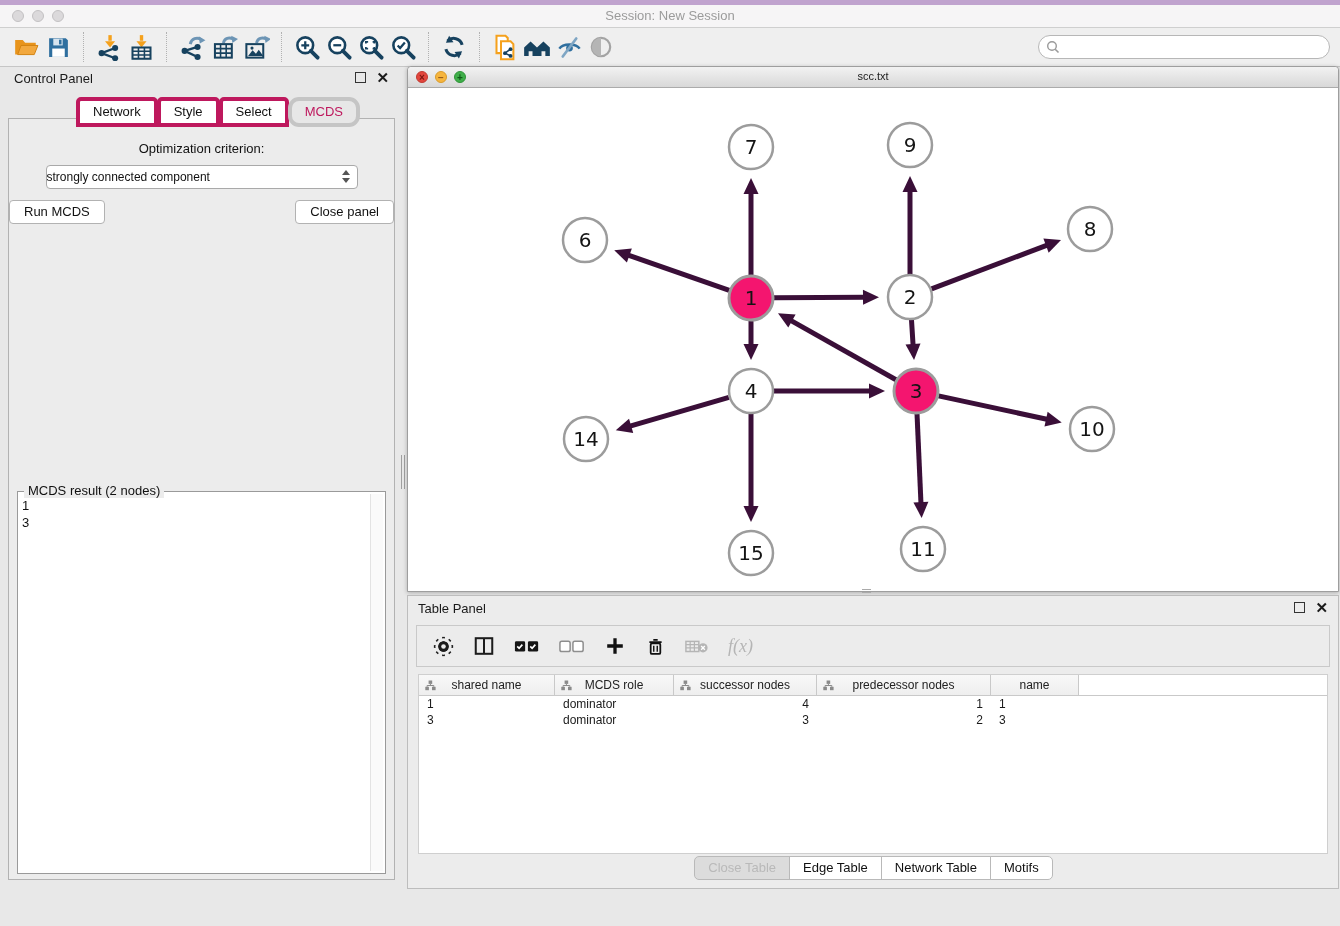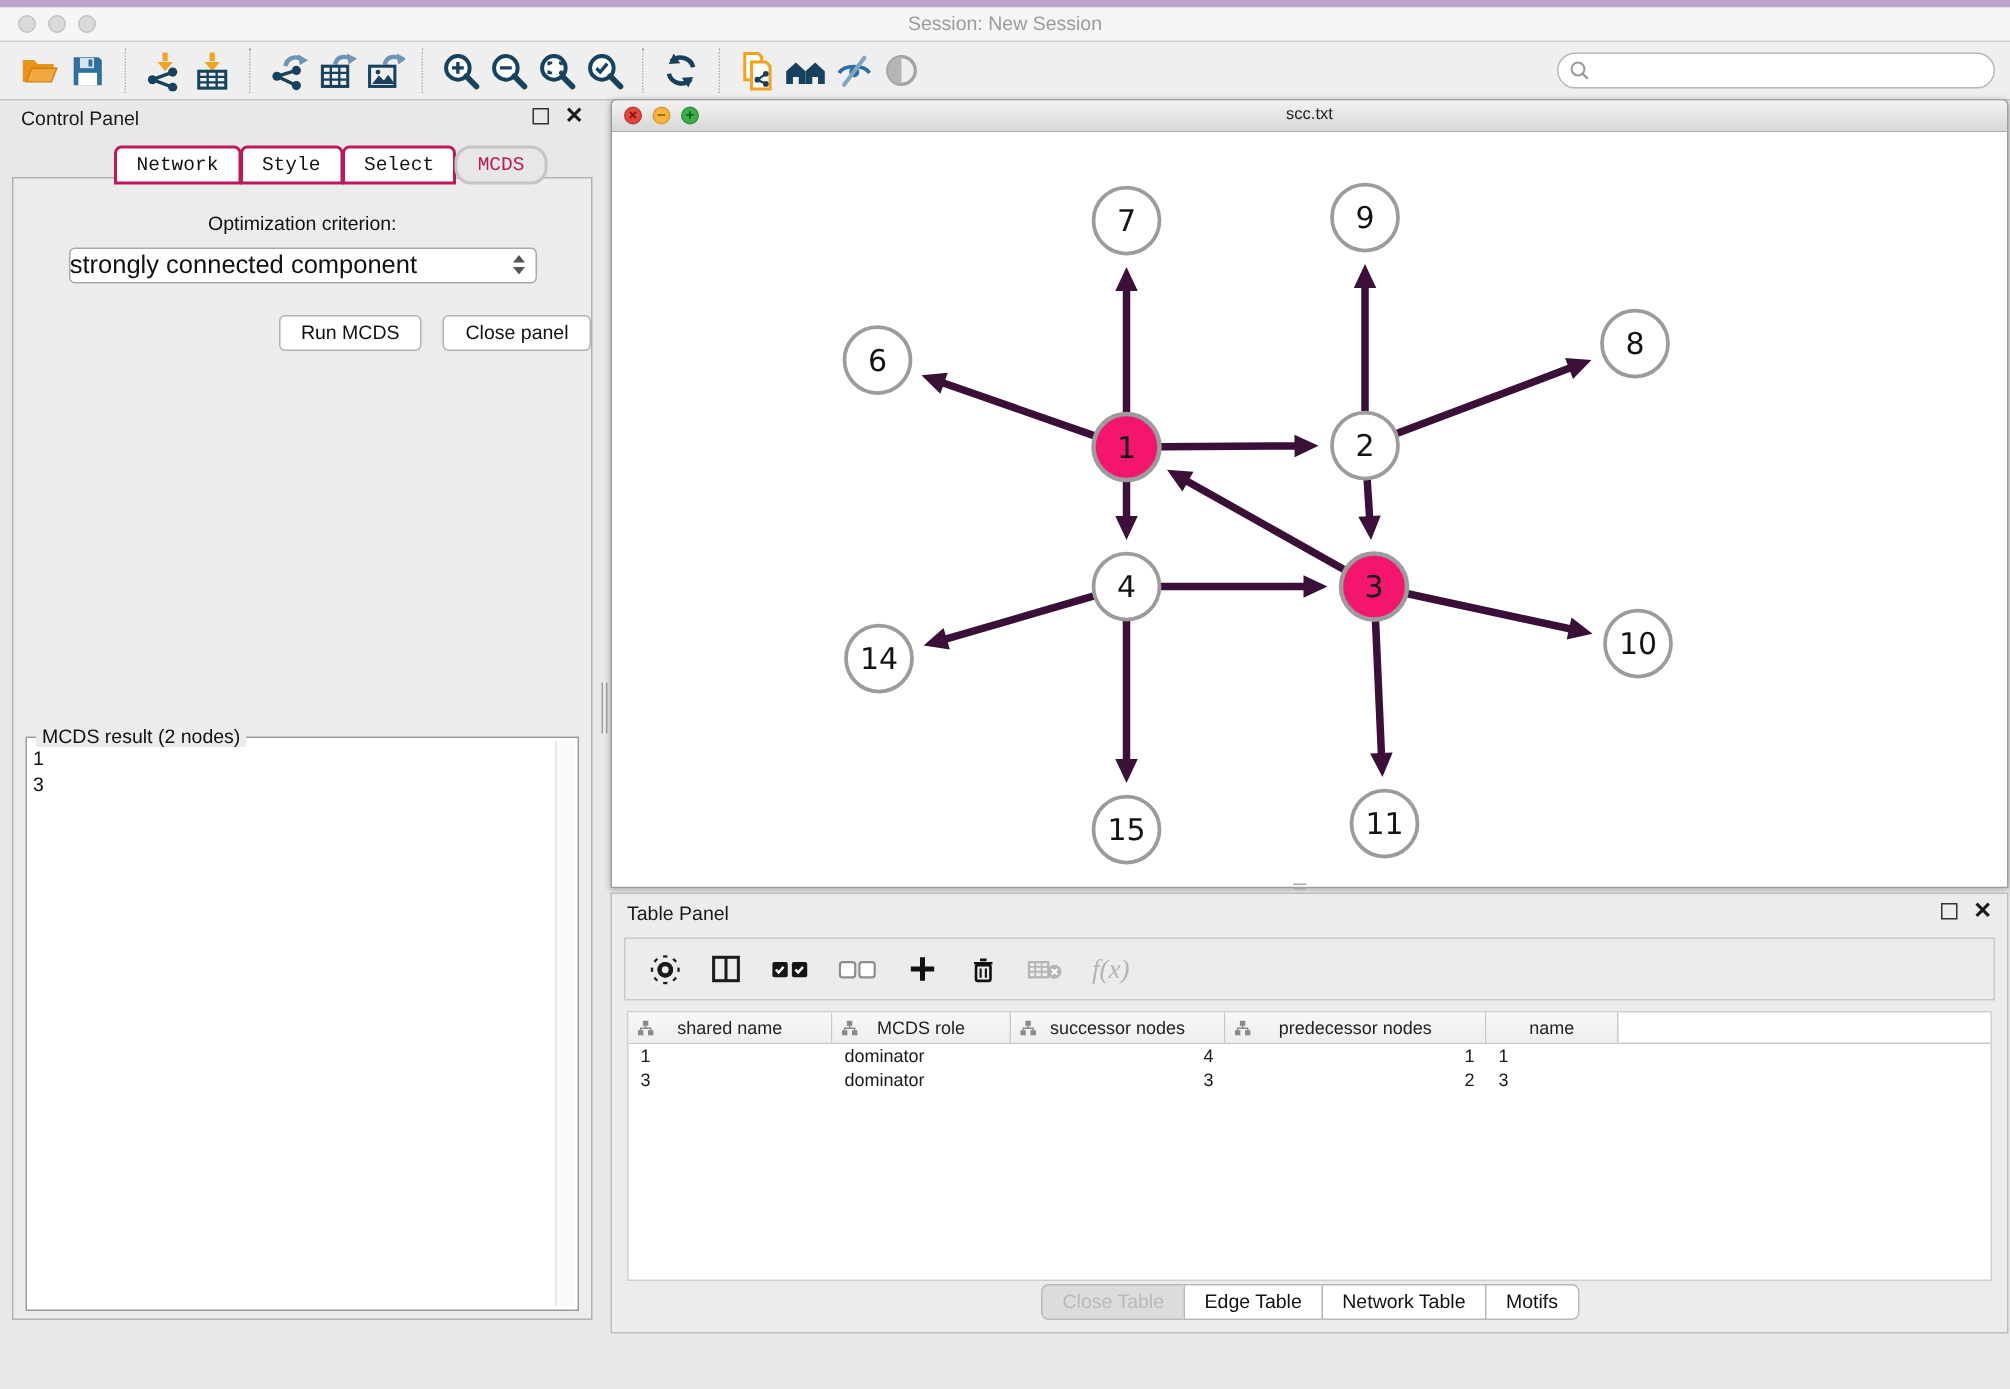--- a/index.html
+++ b/index.html
@@ -24,30 +24,30 @@
 
   
   .control-panel { position:absolute; left:4px; top:66px; width:395px; height:816px; }
   .panel-header { position:relative; height:26px; }
   .panel-title { position:absolute; left:10px; top:5px; font-size:13px; color:#1a1a1a; }
   .panel-ctl { position:absolute; top:5px; display:flex; gap:10px; }
   .cp-ctl { right:10px; }
   .float-box { width:11px; height:11px; border:1.6px solid #333; margin-top:1px; }
   .close-x { font-size:15px; font-weight:bold; color:#1a1a1a; line-height:13px; }
   .cp-tabs { position:absolute; left:72px; top:31px; display:flex; z-index:2; }
-  .tab { padding:3px 13px 4px; font-size:13px; background:#fff; border:2px solid #be185d; border-radius:5px 5px 0 0; margin-right:-1px; color:#111;font-family:Liberation Mono, monospace; }
+  .tab { padding:3px 13px 4px; font-size:13px; background:#fff; border:4px solid #be185d; border-radius:5px 5px 0 0; margin-right:-1px; color:#111; }
   .tab.sel-gray { background:#e7e7e7; color:#be185d; border-color:#c5c5c5;border-radius:11px; }
   .cp-body { position:absolute; left:4px; right:4px; top:52px; bottom:2px; background:#ececec; border:1px solid #b2b2b2; }
   .opt-label { margin-top:22px; text-align:center; font-size:13px; color:#111; }
-  .dropdown { position:relative; margin:9px auto 0; width:312px; height:24px; background:#fff; border:1px solid #a9a9a9; border-radius:4px; font-size:17px; color:#111; line-height:22px; }
+  .dropdown { position:relative; margin:9px auto 0; width:312px; height:24px; background:#fff; border:1px solid #a9a9a9; border-radius:4px; font-size:12px; color:#111; line-height:22px; }
   .dd-arrows { position:absolute; right:7px; top:4px; display:flex; flex-direction:column; gap:3px; }
   .dd-arrows i { display:block; width:0; height:0; border-left:4px solid transparent; border-right:4px solid transparent; }
   .dd-up { border-bottom:5px solid #555; }
   .dd-down { border-top:5px solid #555; }
-  .btn-row { margin-top:21px; display:flex; justify-content:flex-end; gap:14px; }
+  .btn-row { margin-top:11px; display:flex; justify-content:space-between; gap:14px; }
   .pushbtn { background:#fff; border:1px solid #b2b2b2; border-radius:4px; font-size:13px; color:#111; padding:3px 14px 4px; font-family:"Liberation Sans",sans-serif; }
   .result-fieldset { position:absolute; left:8px; right:8px; top:372px; bottom:5px; border:1px solid #9a9a9a; background:#ffffff; }
   .result-legend { position:absolute; top:-9px; left:6px; background:#ececec; padding:0 4px; font-size:13px; color:#111; }
   .result-lines { position:absolute; inset:2px 16px 2px 4px; font-size:13px; color:#111; line-height:17px; padding-top:3px; }
   .result-scroll { position:absolute; top:2px; bottom:2px; right:2px; width:13px; background:#fafafa; border-left:1px solid #e3e3e3; }
 
   
   .v-splitter { position:absolute; left:400px; top:455px; width:6px; height:34px; display:flex; gap:2px; justify-content:center; }
   .v-splitter i { width:1px; background:#9f9f9f; }
   .h-nub { position:absolute; left:862px; top:589px; width:9px; height:4px; border-top:1px solid #aaa; border-bottom:1px solid #aaa; }

